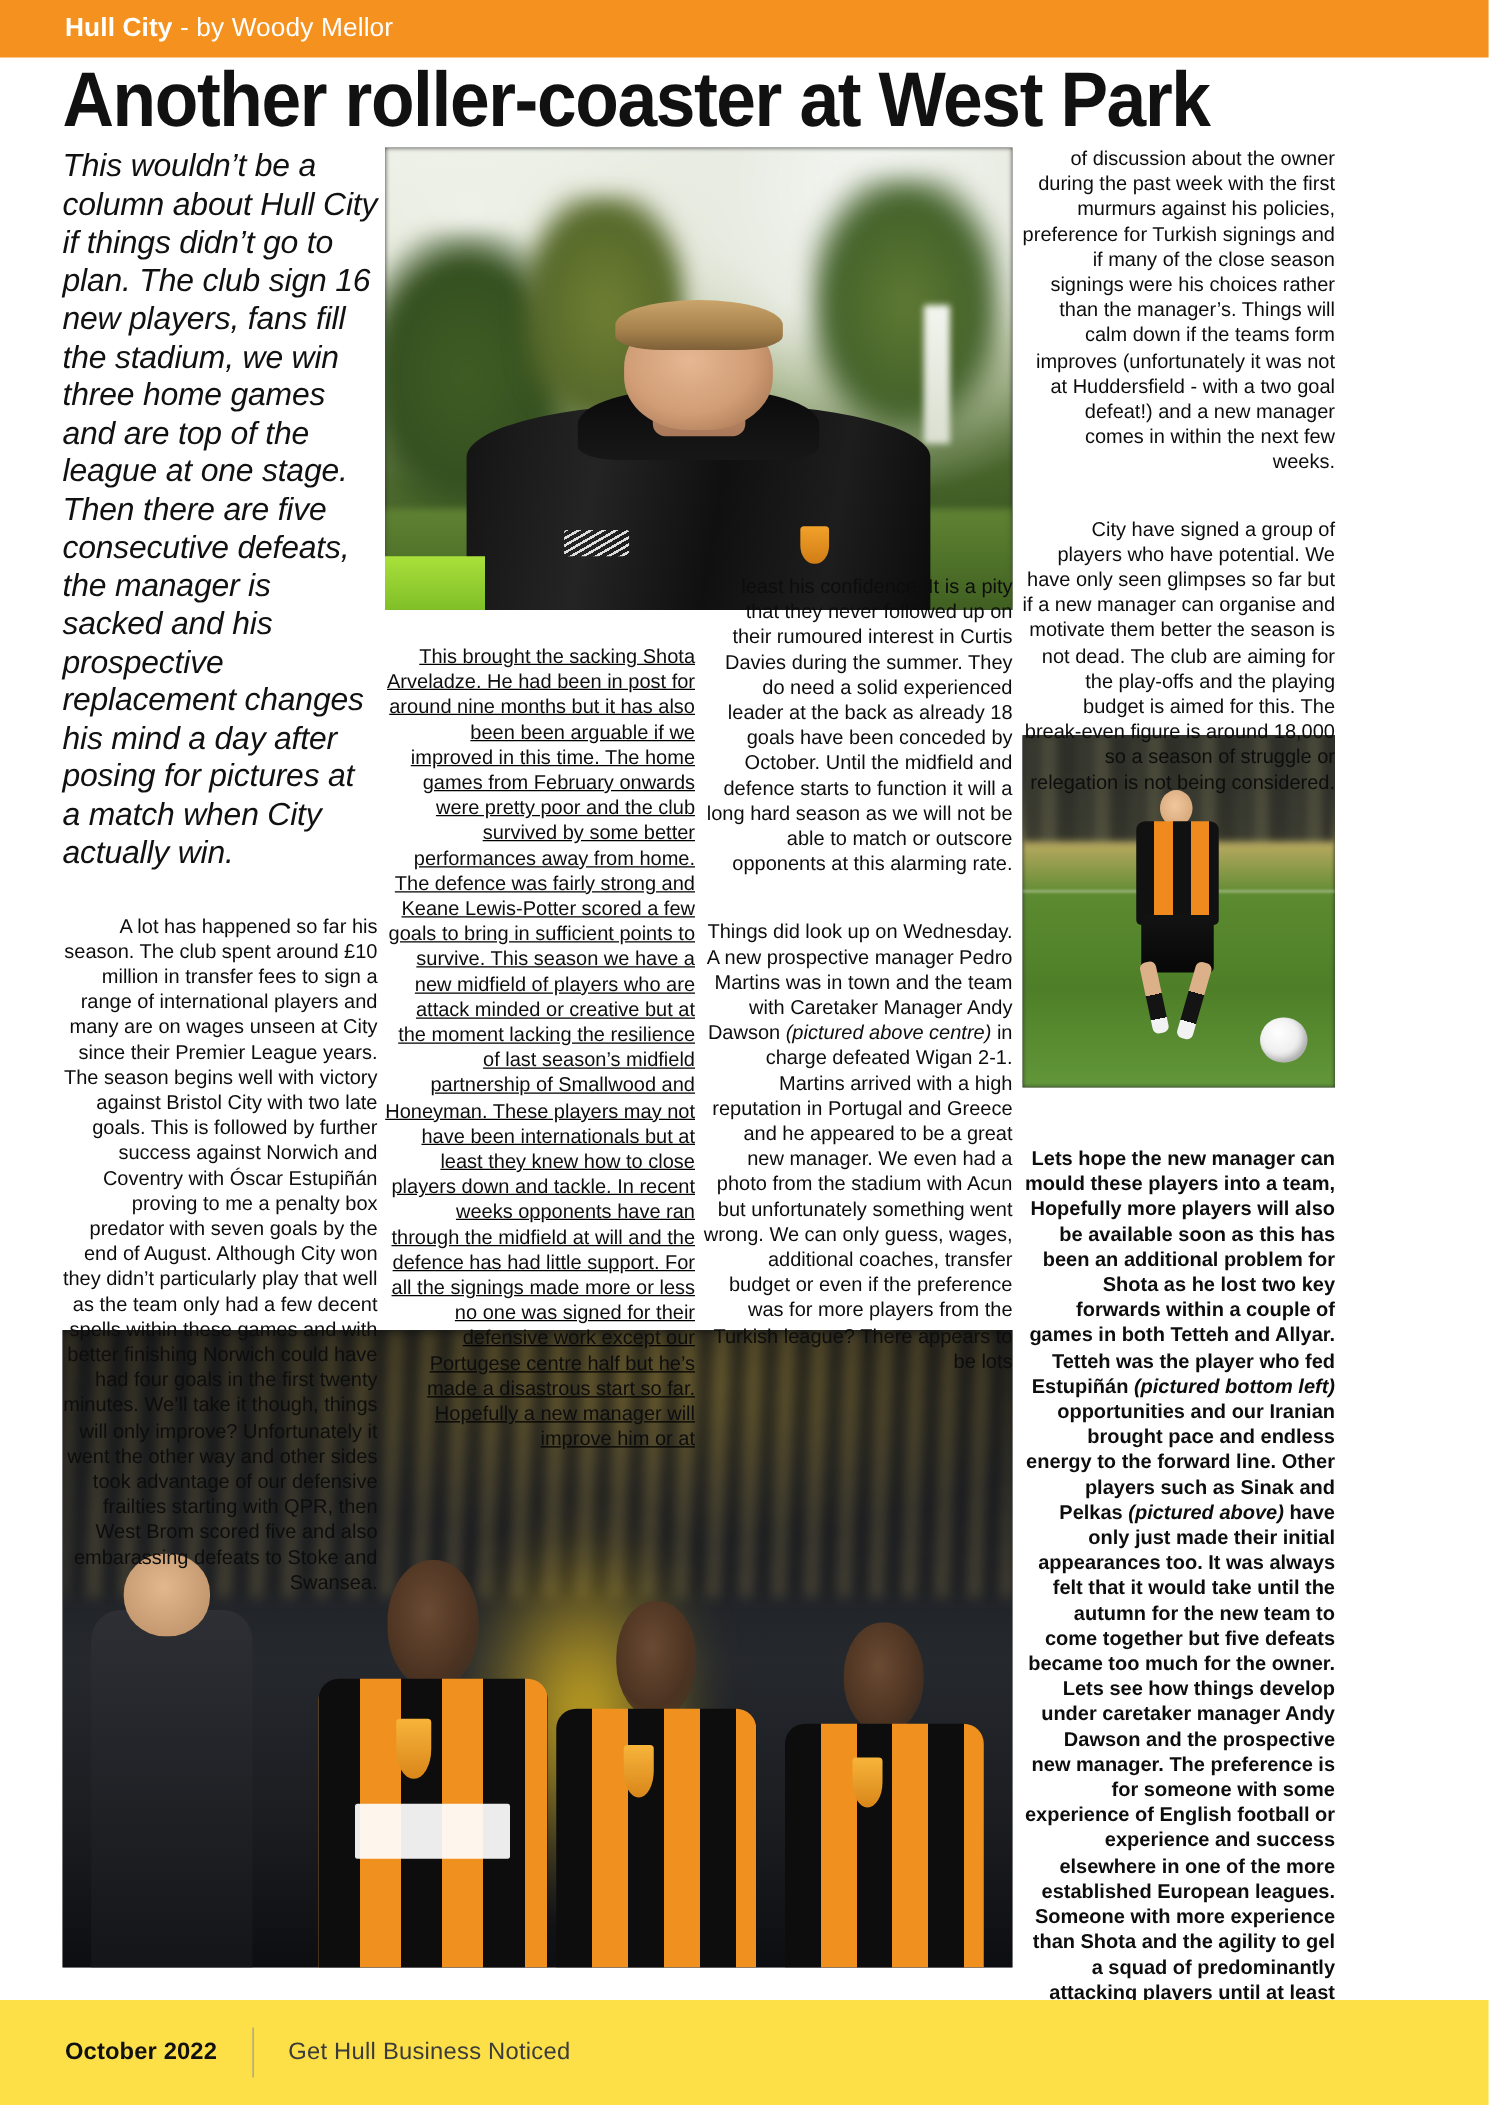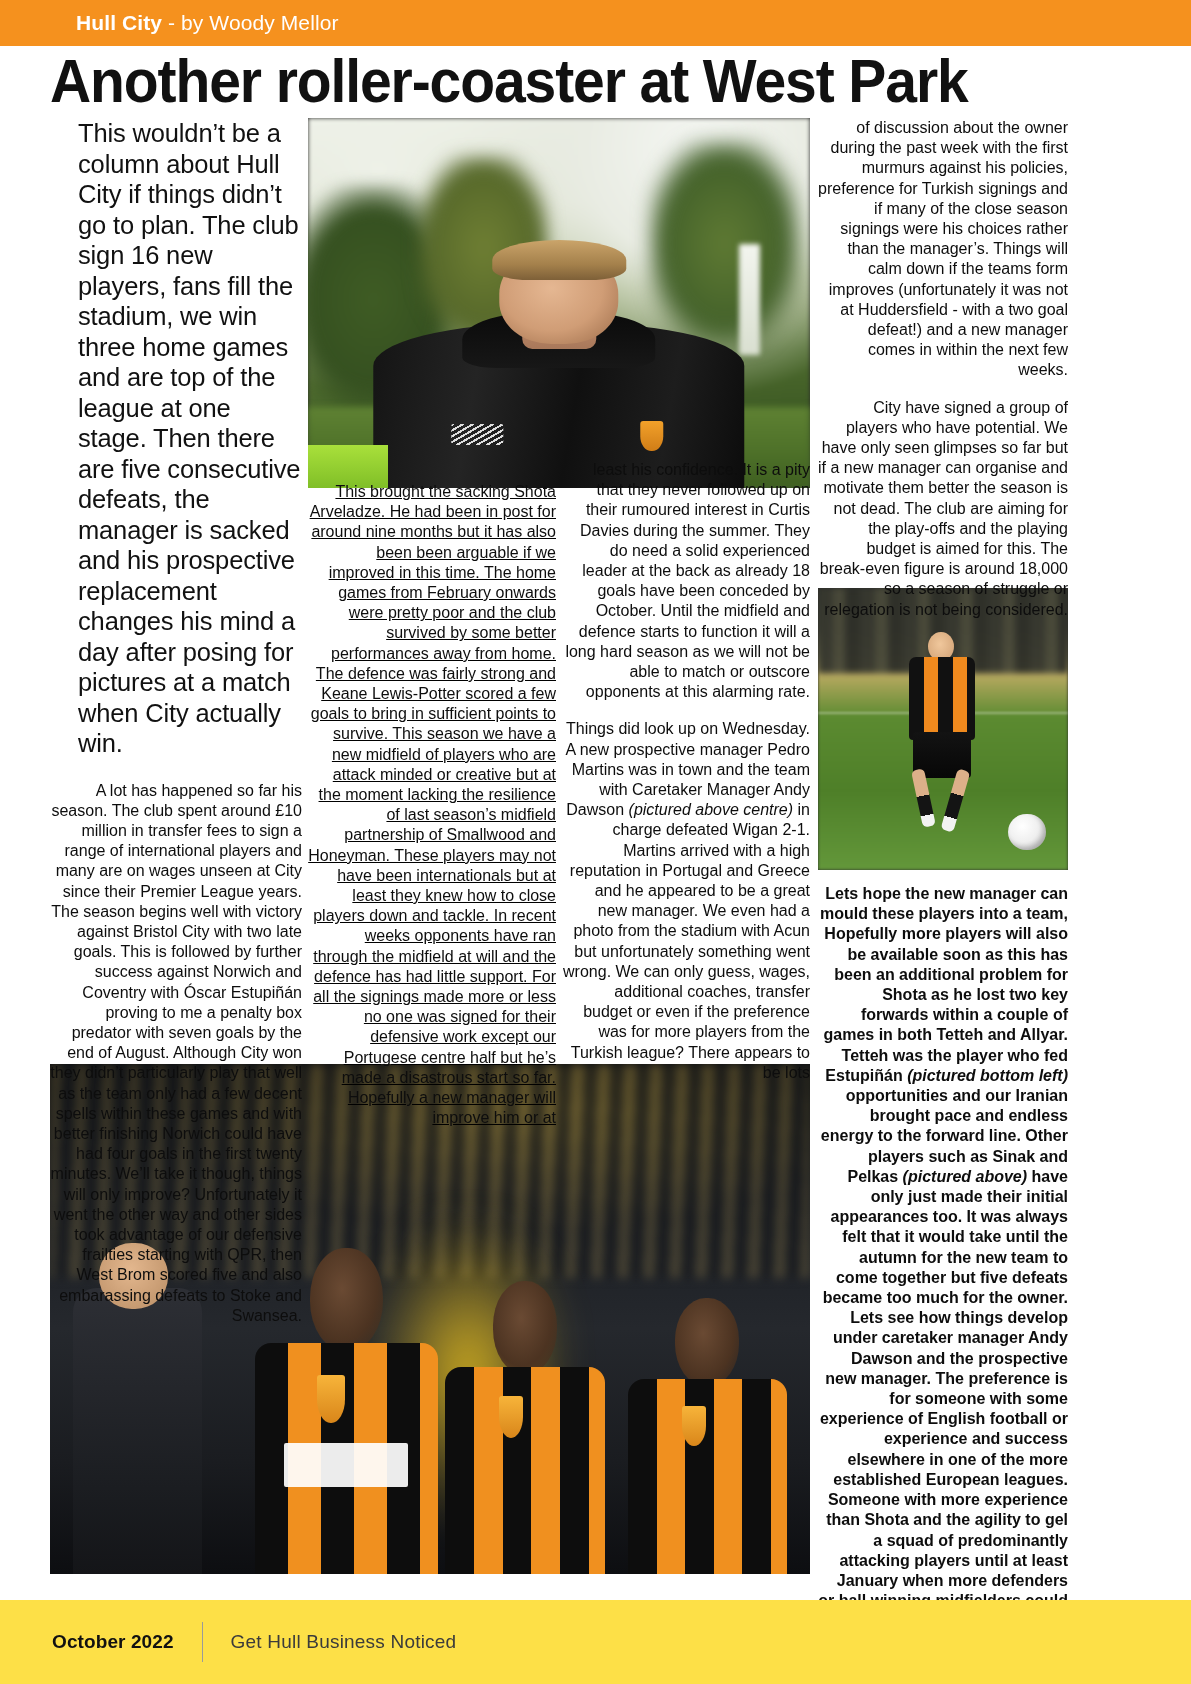--- a/index.html
+++ b/index.html
@@ -8,21 +8,21 @@
     background: #ffffff;
     font-family: "Liberation Sans", sans-serif;
     overflow: hidden;
   }
   .page { position: relative; width: 1191px; height: 1684px; background:#fff; }
 
   
   .header-band {
     position: absolute; left: 0; top: 0; width: 1191px; height: 46px;
     background: #F5911E;
-    display: flex; align-items: center; padding-left: 24px;
+    display: flex; align-items: center;
   }
   .header-band .kicker {
     margin-left: 52px;
     font-size: 21px;
     color: #ffffff;
     letter-spacing: .1px;
     white-space: nowrap;
   }
   .header-band .kicker .club { font-weight: bold; }
   .header-band .kicker .byline { font-weight: normal; }
@@ -49,29 +49,29 @@
   .c4 { left: 818px; width: 250px; }
 
   .body-text {
     font-size: 16px;
     line-height: 20.2px;
     color: #0d0d0d;
     text-align: right;
     hyphens: none;
   }
   .body-text p { margin-bottom: 17px; }
-  .body-text p:last-child { margin-bottom: 0; }
+  .body-text p:last-child { margin-bottom: 0; margin-top: 34px; }
   .body-text i { font-style: italic; }
 
   .intro {
     font-size: 25.5px;
     line-height: 30.5px;
+    font-style: italic;
     color: #111111;
     letter-spacing: -0.15px;
-    margin-left: 28px;
   }
 
   
   .photo { position: absolute; overflow: hidden; background: #2b2b2b; }
 
   
   #photo-portrait { left: 308px; top: 118px; width: 502px; height: 370px; }
   .p1-sky {
     position:absolute; inset:0;
     background:

